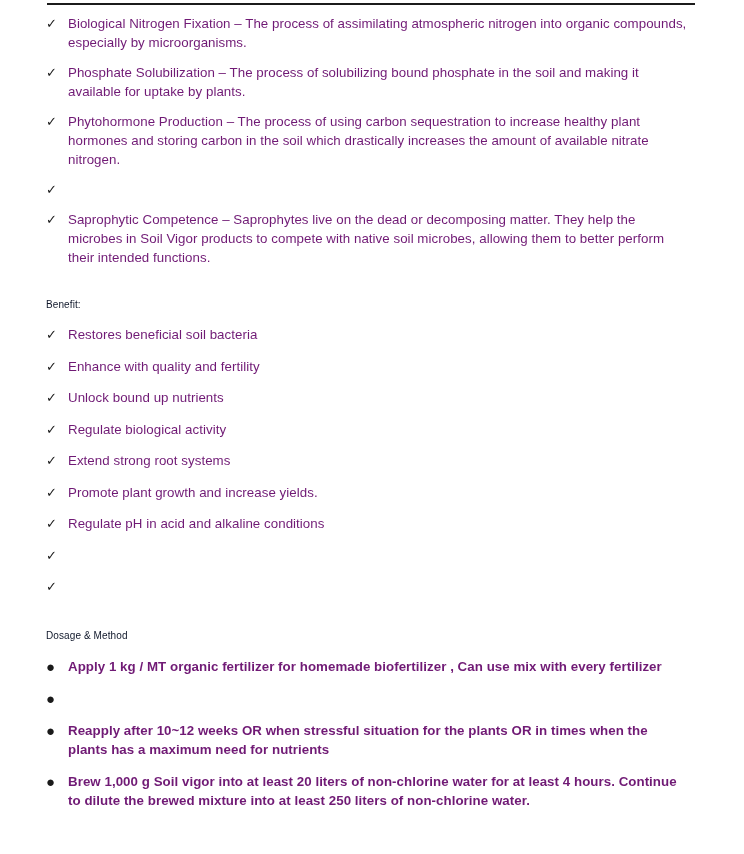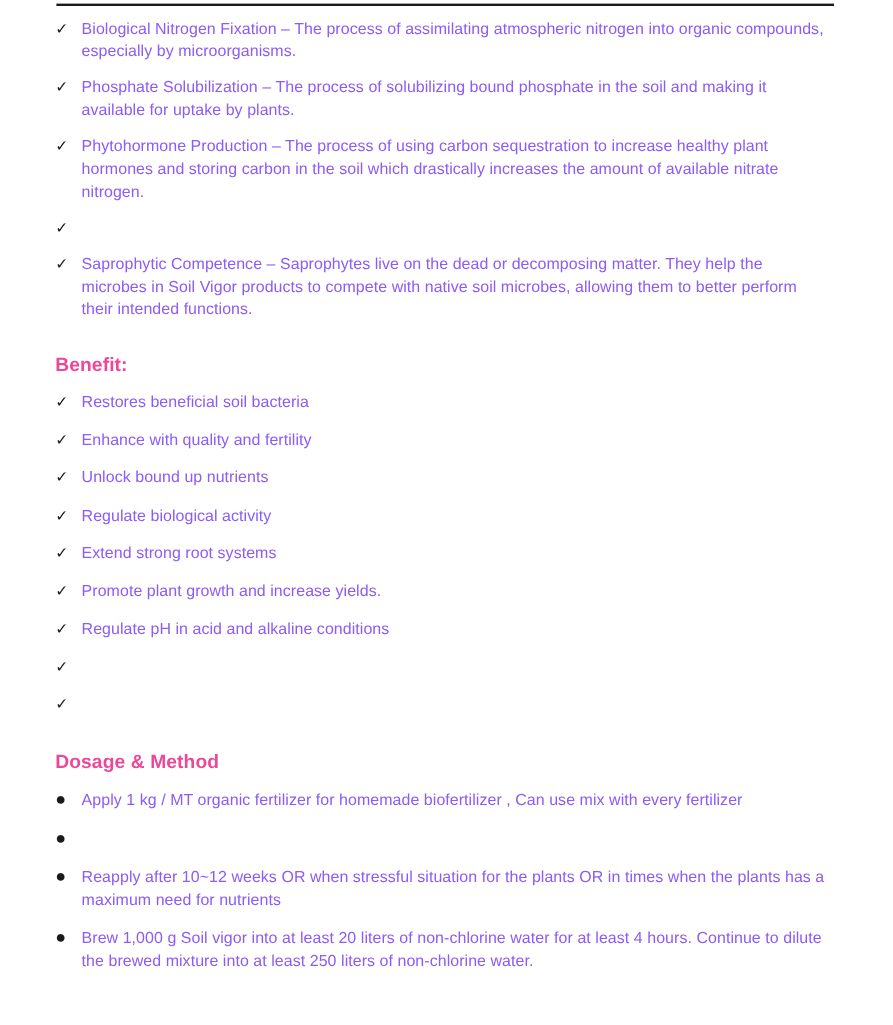--- a/index.html
+++ b/index.html
@@ -65,37 +65,37 @@
 
   .marker.dot {
     font-size: 15px;
     line-height: 19px;
   }
 
   .row-text {
     flex: 1 1 auto;
     font-size: 13.3px;
     line-height: 19px;
-    color: #8b5cf6;
+    color: #701a75;
     letter-spacing: 0.05px;
   }
 
   
   .mech-list .row {
     margin-bottom: 11px;
   }
   .mech-list .row-text {
     max-width: 624px;
   }
 
   
   .section-heading {
-    font-size: 16px;
-    font-weight: bold;
-    color: #ec4899;
+    font-size: 10px;
+    font-weight: normal;
+    color: #0f172a;
     margin-left: 46px;
     letter-spacing: 0.1px;
     line-height: 20px;
   }
 
   
   .benefit-block {
     margin-top: 28px;
   }
   .benefit-list {
@@ -110,20 +110,21 @@
     margin-top: 30px;
   }
   .dosage-list {
     margin-top: 11px;
   }
   .dosage-list .row {
     margin-bottom: 13px;
   }
   .dosage-list .row-text {
     max-width: 632px;
+    font-weight: bold;
   }
 </style>
 </head>
 <body>
 
 <div class="page">
 
   <div class="top-rule"></div>
 
   <div class="content">

